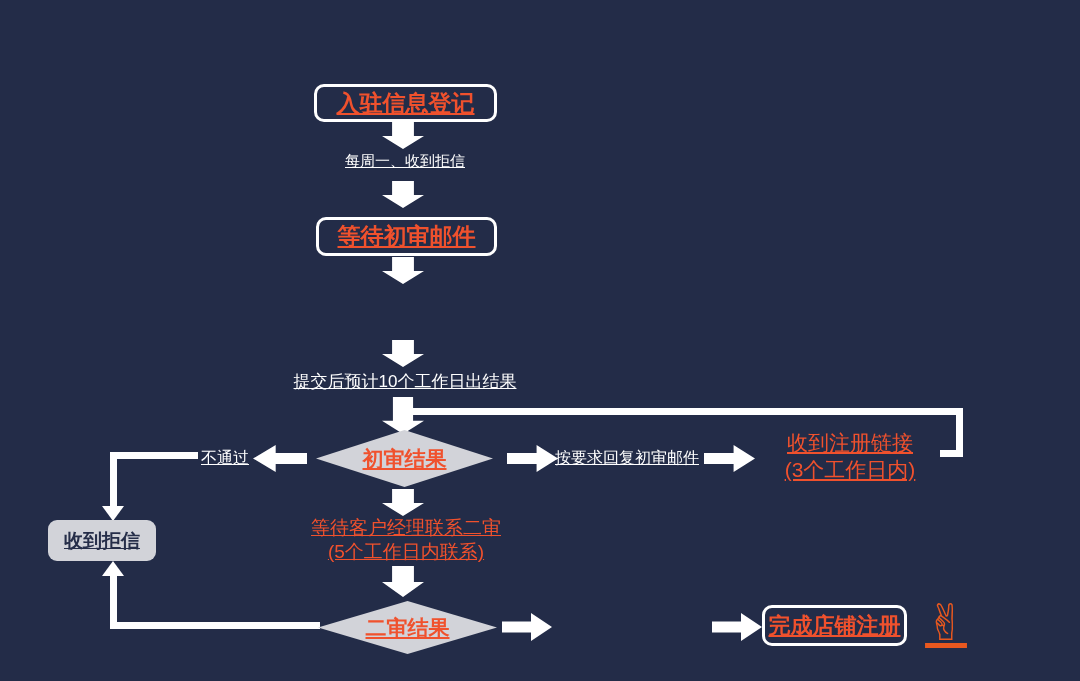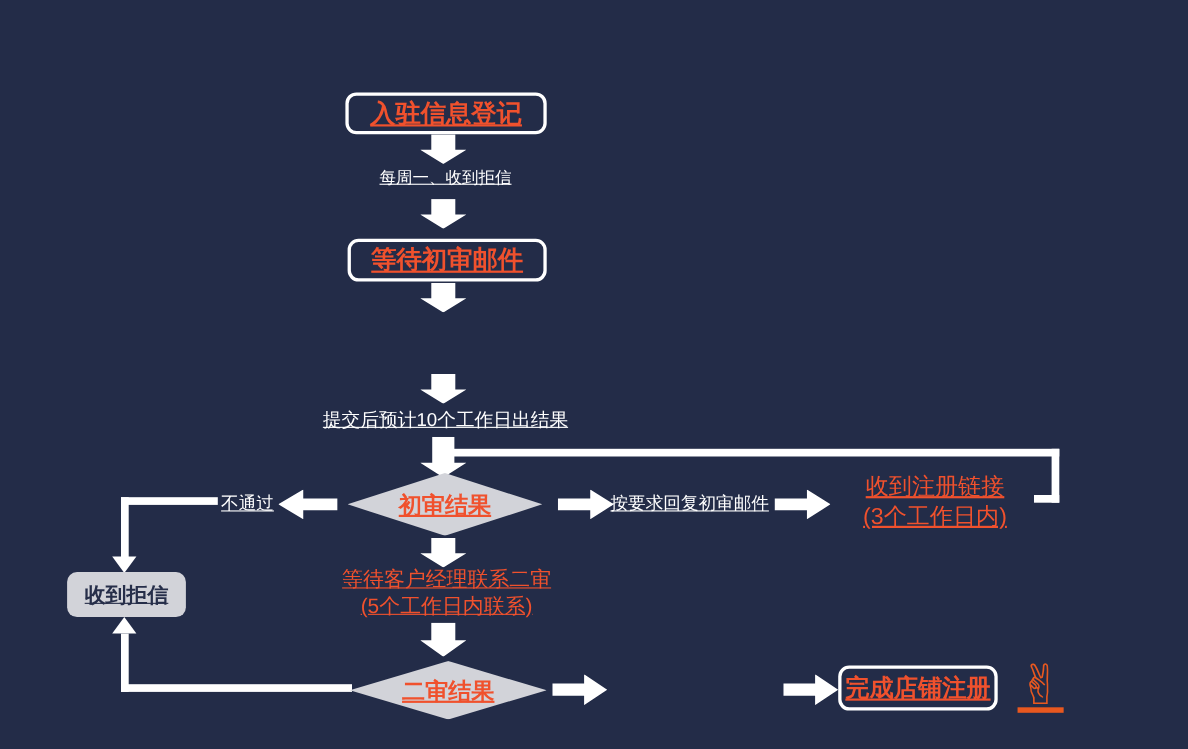--- a/index.html
+++ b/index.html
@@ -73,21 +73,21 @@
   </div>
 
   <div class="node diamond" style="left:316px;top:430px;width:177px;height:57px;font-size:21px">
     <span>初审结果</span>
   </div>
 
   <div class="node white" style="left:192px;top:447px;width:66px;height:22px;font-size:16px">
     <span>不通过</span>
   </div>
 
-  <div class="node gbox" style="left:61px;top:520px;width:108px;height:41px;font-size:19px">
+  <div class="node gbox" style="left:48px;top:520px;width:108px;height:41px;font-size:19px">
     <span>收到拒信</span>
   </div>
 
   <div class="node white" style="left:558px;top:447px;width:138px;height:22px;font-size:16px">
     <span>按要求回复初审邮件</span>
   </div>
 
   <div class="node orange" style="left:752px;top:428px;width:196px;height:56px;font-size:21px;line-height:27px;font-weight:500">
     <span>收到注册链接</span>
     <span>(3个工作日内)</span>

